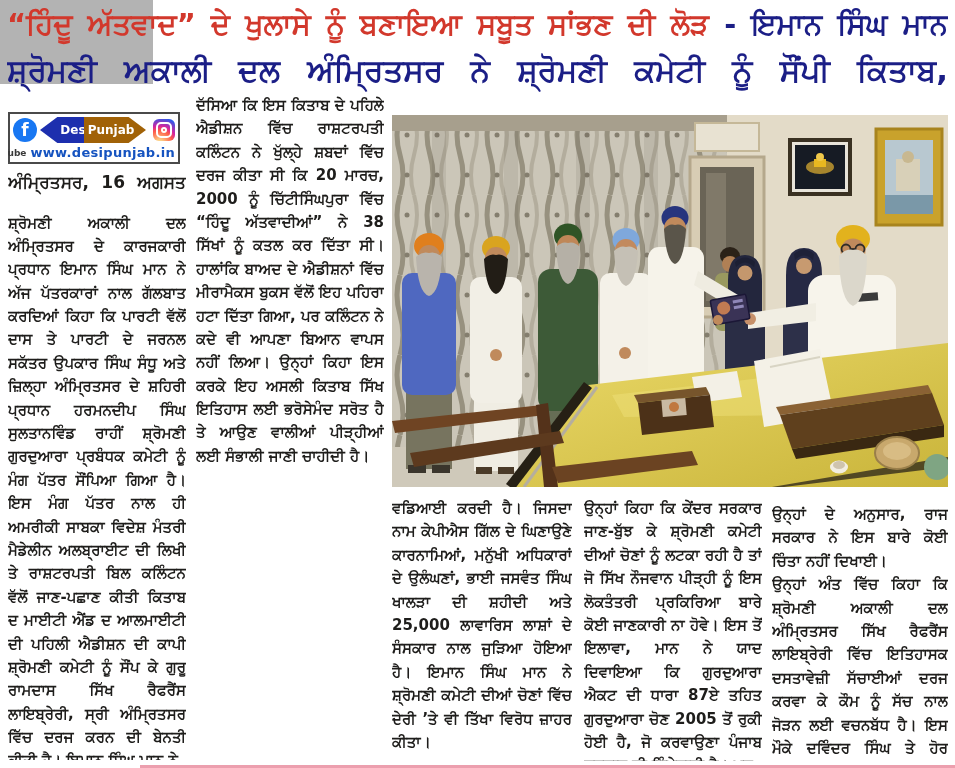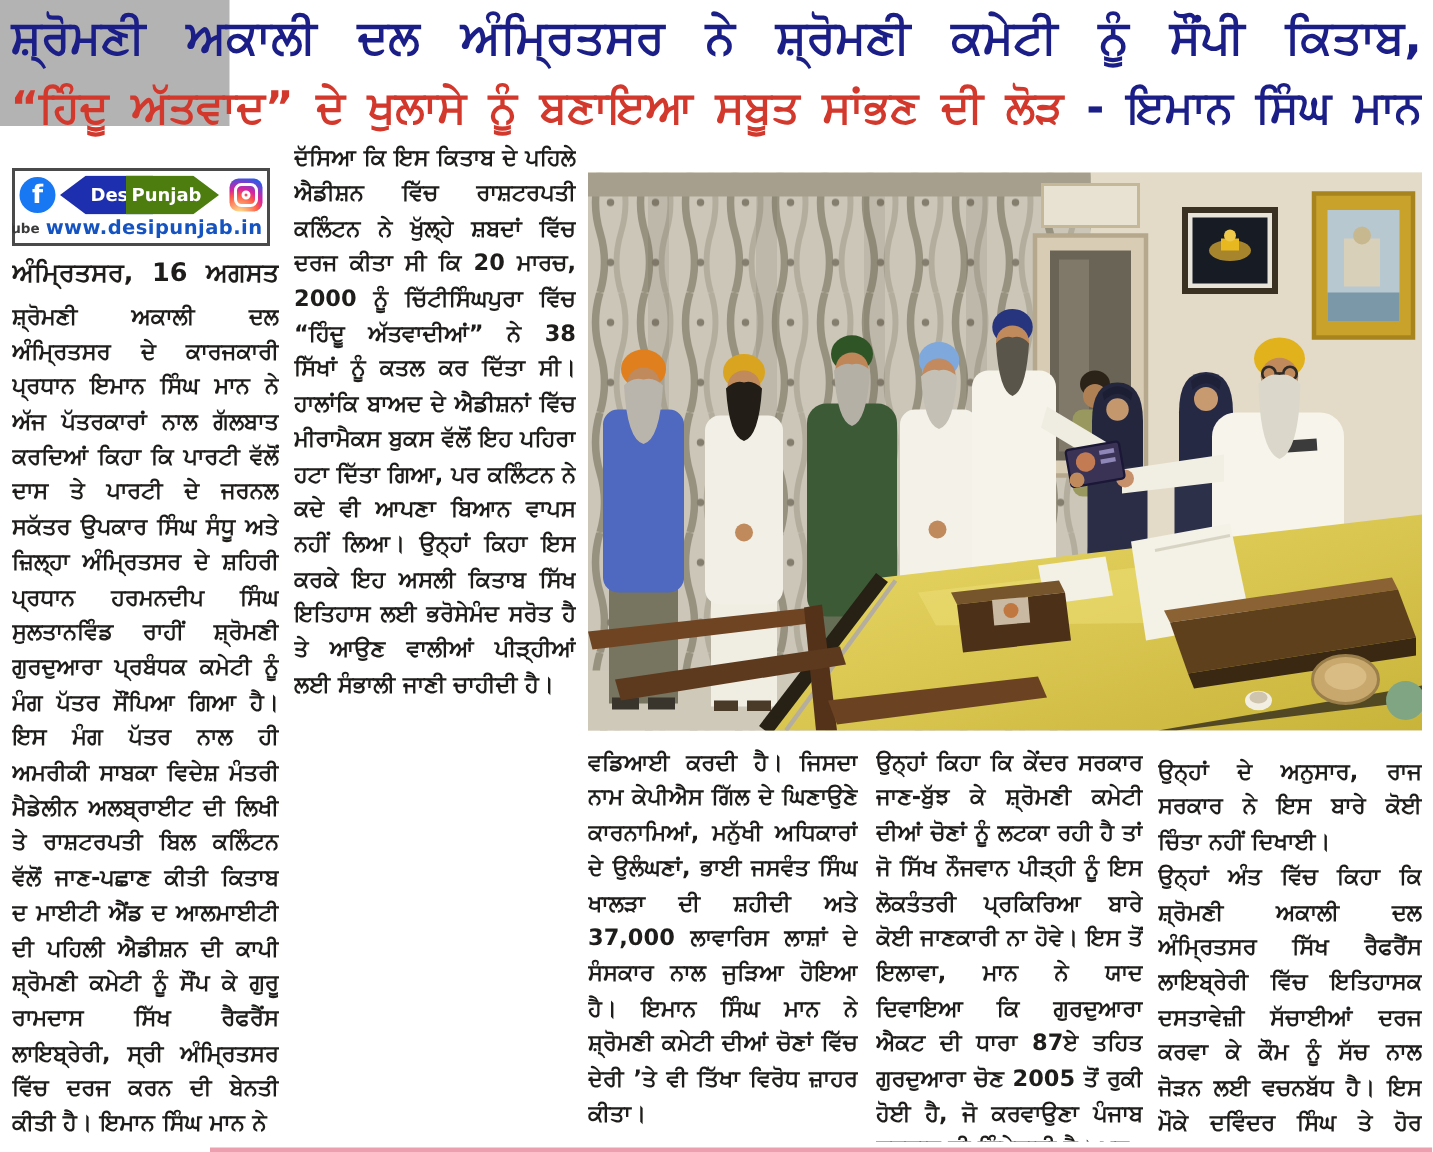--- a/index.html
+++ b/index.html
@@ -25,47 +25,47 @@
   .logo-box{width:172px;height:52px;border:2px solid #4a4a4a;background:#fff;
             padding:2px 3px;box-sizing:border-box;margin-bottom:6px;}
   .logo-row1{display:flex;align-items:center;gap:3px;height:28px;}
   .fb{width:24px;height:24px;border-radius:50%;background:#1877f2;color:#fff;
       font-size:17px;font-weight:700;text-align:center;line-height:24px;flex:0 0 auto;}
   .arrows{position:relative;width:106px;height:26px;flex:1 1 auto;}
   .arrow{position:absolute;top:0;height:26px;color:#fff;font-weight:700;font-size:12px;
          display:flex;align-items:center;justify-content:center;}
   .arrow-blue{left:0;width:62px;background:#1d2fae;
       clip-path:polygon(0 50%,28% 0,100% 0,100% 100%,28% 100%);padding-left:8px;box-sizing:border-box;}
-  .arrow-red{left:44px;width:62px;background:#4d7c0f;z-index:1;
+  .arrow-red{left:44px;width:62px;background:#a16207;z-index:1;
       clip-path:polygon(0 0,72% 0,100% 50%,72% 100%,0 100%);padding-right:8px;box-sizing:border-box;}
   .logo-row2{display:flex;align-items:center;gap:4px;height:18px;justify-content:flex-end;}
   .yt{width:20px;height:14px;border-radius:3px;background:#ff0000;position:relative;flex:0 0 auto;}
   .yt::after{content:"";position:absolute;left:7px;top:3.5px;border-left:7px solid #fff;
       border-top:3.5px solid transparent;border-bottom:3.5px solid transparent;}
   .yt-label{font-size:9px;color:#3a3a3a;font-weight:700;}
   .website{font-size:13px;color:#1553c0;font-weight:700;letter-spacing:.3px;}
   .ig{width:22px;height:22px;border-radius:6px;flex:0 0 auto;position:relative;
       background:radial-gradient(circle at 30% 110%,#fdf497 0%,#fd5949 45%,#d6249f 60%,#285AEB 90%);}
   .ig::before{content:"";position:absolute;inset:3px;border:2px solid #fff;border-radius:5px;}
   .ig::after{content:"";position:absolute;left:8px;top:8px;width:6px;height:6px;
       border:2px solid #fff;border-radius:50%;box-sizing:border-box;}
-  .dateline{font-size:17px;font-weight:700;color:#1e1d1b;margin-bottom:4px;line-height:1.5;}
+  .dateline{font-size:17px;font-weight:700;color:#1e1d1b;margin-bottom:16px;line-height:1.5;}
   .dateline .dl1{text-align:justify;text-align-last:justify;}
   .photo-wrap{position:absolute;left:392px;top:115px;width:556px;height:372px;background:#e3dbc8;}
   .bottom-line{position:absolute;left:140px;right:0;bottom:0;height:3px;background:#ec9fae;}
 </style>
 </head>
 <body>
 
 <div class="page">
   <div class="gray-corner"></div>
 
   <div class="headline">
+    <div class="hl-line hl2"><span class="red">“ਹਿੰਦੂ ਅੱਤਵਾਦ” ਦੇ ਖੁਲਾਸੇ ਨੂੰ ਬਣਾਇਆ ਸਬੂਤ ਸਾਂਭਣ ਦੀ ਲੋੜ</span> <span class="navy">- ਇਮਾਨ ਸਿੰਘ ਮਾਨ</span></div>
     <div class="hl-line hl1">ਸ਼੍ਰੋਮਣੀ ਅਕਾਲੀ ਦਲ ਅੰਮ੍ਰਿਤਸਰ ਨੇ ਸ਼੍ਰੋਮਣੀ ਕਮੇਟੀ ਨੂੰ ਸੌਂਪੀ ਕਿਤਾਬ,</div>
-    <div class="hl-line hl2"><span class="red">“ਹਿੰਦੂ ਅੱਤਵਾਦ” ਦੇ ਖੁਲਾਸੇ ਨੂੰ ਬਣਾਇਆ ਸਬੂਤ ਸਾਂਭਣ ਦੀ ਲੋੜ</span> <span class="navy">- ਇਮਾਨ ਸਿੰਘ ਮਾਨ</span></div>
   </div>
 
   <div class="col col1">
     <div class="logo-box">
       <div class="logo-row1">
         <div class="fb">f</div>
         <div class="arrows">
           <div class="arrow arrow-blue">Desi</div>
           <div class="arrow arrow-red">Punjab</div>
         </div>
@@ -255,21 +255,21 @@
       <g>
         <polygon points="0,306 150,290 153,300 3,318" fill="#6f4423"></polygon>
         <polygon points="144,290 156,288 166,372 152,372" fill="#54321a"></polygon>
         <polygon points="18,338 168,316 172,328 22,352" fill="#5d3a1e"></polygon>
         <polygon points="160,352 300,336 306,350 166,368" fill="#6b4322"></polygon>
       </g>
     </svg>
   </div>
 
   <div class="col col3">
-    <p>ਵਡਿਆਈ ਕਰਦੀ ਹੈ। ਜਿਸਦਾ ਨਾਮ ਕੇਪੀਐਸ ਗਿੱਲ ਦੇ ਘਿਣਾਉਣੇ ਕਾਰਨਾਮਿਆਂ, ਮਨੁੱਖੀ ਅਧਿਕਾਰਾਂ ਦੇ ਉਲੰਘਣਾਂ, ਭਾਈ ਜਸਵੰਤ ਸਿੰਘ ਖਾਲੜਾ ਦੀ ਸ਼ਹੀਦੀ ਅਤੇ 37,000 ਲਾਵਾਰਿਸ ਲਾਸ਼ਾਂ ਦੇ ਸੰਸਕਾਰ ਨਾਲ ਜੁੜਿਆ ਹੋਇਆ ਹੈ। ਇਮਾਨ ਸਿੰਘ ਮਾਨ ਨੇ ਸ਼੍ਰੋਮਣੀ ਕਮੇਟੀ ਦੀਆਂ ਚੋਣਾਂ ਵਿੱਚ ਦੇਰੀ ’ਤੇ ਵੀ ਤਿੱਖਾ ਵਿਰੋਧ ਜ਼ਾਹਰ ਕੀਤਾ।</p>
+    <p>ਵਡਿਆਈ ਕਰਦੀ ਹੈ। ਜਿਸਦਾ ਨਾਮ ਕੇਪੀਐਸ ਗਿੱਲ ਦੇ ਘਿਣਾਉਣੇ ਕਾਰਨਾਮਿਆਂ, ਮਨੁੱਖੀ ਅਧਿਕਾਰਾਂ ਦੇ ਉਲੰਘਣਾਂ, ਭਾਈ ਜਸਵੰਤ ਸਿੰਘ ਖਾਲੜਾ ਦੀ ਸ਼ਹੀਦੀ ਅਤੇ 25,000 ਲਾਵਾਰਿਸ ਲਾਸ਼ਾਂ ਦੇ ਸੰਸਕਾਰ ਨਾਲ ਜੁੜਿਆ ਹੋਇਆ ਹੈ। ਇਮਾਨ ਸਿੰਘ ਮਾਨ ਨੇ ਸ਼੍ਰੋਮਣੀ ਕਮੇਟੀ ਦੀਆਂ ਚੋਣਾਂ ਵਿੱਚ ਦੇਰੀ ’ਤੇ ਵੀ ਤਿੱਖਾ ਵਿਰੋਧ ਜ਼ਾਹਰ ਕੀਤਾ।</p>
   </div>
   <div class="col col4">
     <p>ਉਨ੍ਹਾਂ ਕਿਹਾ ਕਿ ਕੇਂਦਰ ਸਰਕਾਰ ਜਾਣ-ਬੁੱਝ ਕੇ ਸ਼੍ਰੋਮਣੀ ਕਮੇਟੀ ਦੀਆਂ ਚੋਣਾਂ ਨੂੰ ਲਟਕਾ ਰਹੀ ਹੈ ਤਾਂ ਜੋ ਸਿੱਖ ਨੌਜਵਾਨ ਪੀੜ੍ਹੀ ਨੂੰ ਇਸ ਲੋਕਤੰਤਰੀ ਪ੍ਰਕਿਰਿਆ ਬਾਰੇ ਕੋਈ ਜਾਣਕਾਰੀ ਨਾ ਹੋਵੇ। ਇਸ ਤੋਂ ਇਲਾਵਾ, ਮਾਨ ਨੇ ਯਾਦ ਦਿਵਾਇਆ ਕਿ ਗੁਰਦੁਆਰਾ ਐਕਟ ਦੀ ਧਾਰਾ 87ਏ ਤਹਿਤ ਗੁਰਦੁਆਰਾ ਚੋਣ 2005 ਤੋਂ ਰੁਕੀ ਹੋਈ ਹੈ, ਜੋ ਕਰਵਾਉਣਾ ਪੰਜਾਬ ਸਰਕਾਰ ਦੀ ਜ਼ਿੰਮੇਵਾਰੀ ਹੈ। ਪਰ,</p>
   </div>
   <div class="col col5">
     <p>ਉਨ੍ਹਾਂ ਦੇ ਅਨੁਸਾਰ, ਰਾਜ ਸਰਕਾਰ ਨੇ ਇਸ ਬਾਰੇ ਕੋਈ ਚਿੰਤਾ ਨਹੀਂ ਦਿਖਾਈ।</p>
     <p>ਉਨ੍ਹਾਂ ਅੰਤ ਵਿੱਚ ਕਿਹਾ ਕਿ ਸ਼੍ਰੋਮਣੀ ਅਕਾਲੀ ਦਲ ਅੰਮ੍ਰਿਤਸਰ ਸਿੱਖ ਰੈਫਰੈਂਸ ਲਾਇਬ੍ਰੇਰੀ ਵਿੱਚ ਇਤਿਹਾਸਕ ਦਸਤਾਵੇਜ਼ੀ ਸੱਚਾਈਆਂ ਦਰਜ ਕਰਵਾ ਕੇ ਕੌਮ ਨੂੰ ਸੱਚ ਨਾਲ ਜੋੜਨ ਲਈ ਵਚਨਬੱਧ ਹੈ। ਇਸ ਮੌਕੇ ਦਵਿੰਦਰ ਸਿੰਘ ਤੇ ਹੋਰ ਹਾਜ਼ਰ ਸਨ।</p>
   </div>
 
   <div class="bottom-line"></div>

